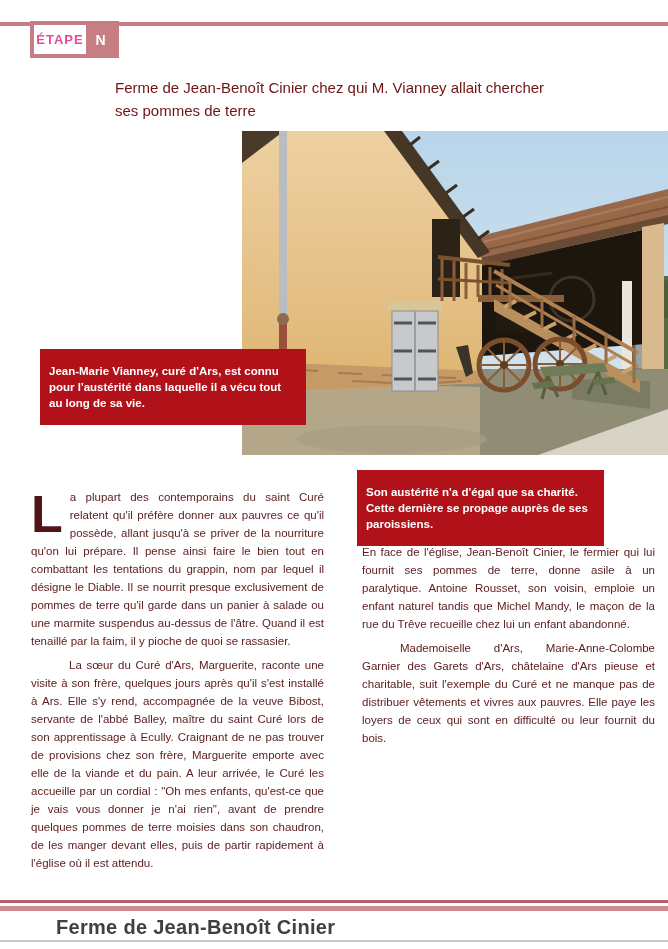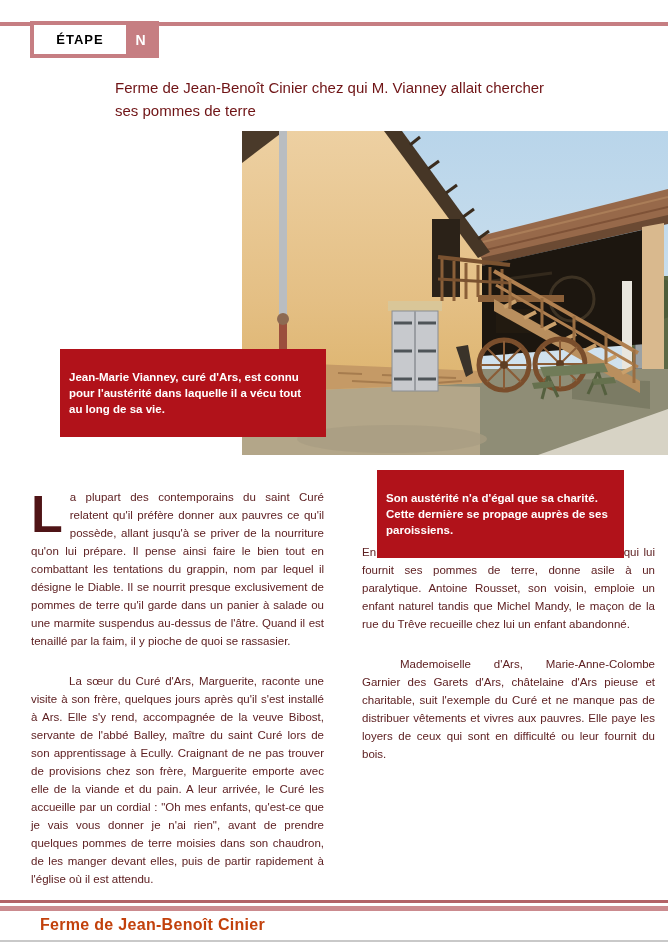--- a/index.html
+++ b/index.html
@@ -6,44 +6,44 @@
   body {
     width:668px; height:949px;
     background:#ffffff;
     font-family:"Liberation Sans", sans-serif;
     position:relative;
     overflow:hidden;
   }
   .top-rule { position:absolute; top:22px; left:0; width:668px; height:4px; background:#c67e82; }
 
   .etape { position:absolute; top:21px; left:30px; display:flex; border:4px solid #c67e82; background:#ffffff; height:29px; z-index:2; }
-  .etape-label { width:92px; display:flex; align-items:center; justify-content:center; color:#000000; font-weight:bold; font-size:13px; letter-spacing:1px; }
+  .etape-label { width:52px; display:flex; align-items:center; justify-content:center; color:#ec4899; font-weight:bold; font-size:13px; letter-spacing:1px; }
   .etape-num { width:29px; background:#c67e82; color:#ffffff; display:flex; align-items:center; justify-content:center; font-weight:bold; font-size:14px; }
 
   .title { position:absolute; left:115px; top:76px; width:440px; font-size:15px; font-weight:normal; color:#6f1315; line-height:23px; }
 
   .photo { position:absolute; left:242px; top:131px; width:426px; height:324px; z-index:1; }
   .photo svg { display:block; }
 
-  .caption { position:absolute; background:#b1121a; color:#ffffff; font-weight:bold; font-size:11.5px; line-height:16px; padding:20px 9px; box-sizing:border-box; z-index:3;margin-left:20px; }
+  .caption { position:absolute; background:#b1121a; color:#ffffff; font-weight:bold; font-size:11.5px; line-height:16px; padding:14px 9px; box-sizing:border-box; z-index:3; }
   .caption-1 { left:40px; top:349px; width:266px; }
   .caption-2 { left:357px; top:470px; width:247px; }
 
   .col { position:absolute; font-size:11.5px; line-height:18px; color:#5e2022; text-align:justify; }
   .col p { margin:0; }
-  .col p + p { margin-top:22px; text-indent:38px; }
+  .col p + p { margin-top:6px; text-indent:38px; }
   .col-left { left:31px; top:488px; width:293px; }
   .col-right { left:362px; top:543px; width:293px; }
   .dropcap { float:left; font-size:52px; line-height:46px; font-weight:bold; color:#4f1416; margin:3px 7px 0 0; }
 
   .footer-rule { position:absolute; left:0; top:900px; width:668px; }
   .footer-rule .r1 { height:3px; background:#b26367; }
   .footer-rule .rg { height:3px; background:#ffffff; }
   .footer-rule .r2 { height:5px; background:#cb8b8f; }
-  .footer-title { position:absolute; left:40px; top:916px; font-size:16px; font-weight:bold; color:#c2410c; letter-spacing:0.3px; }
+  .footer-title { position:absolute; left:56px; top:916px; font-size:20px; font-weight:bold; color:#404040; letter-spacing:0.3px; }
   .bottom-rule { position:absolute; left:0; top:940px; width:668px; height:2px; background:#c9c9c9; }
 </style>
 </head>
 <body>
 
 <div class="top-rule"></div>
 
 <div class="etape">
   <div class="etape-label">ÉTAPE</div>
   <div class="etape-num">N</div>

